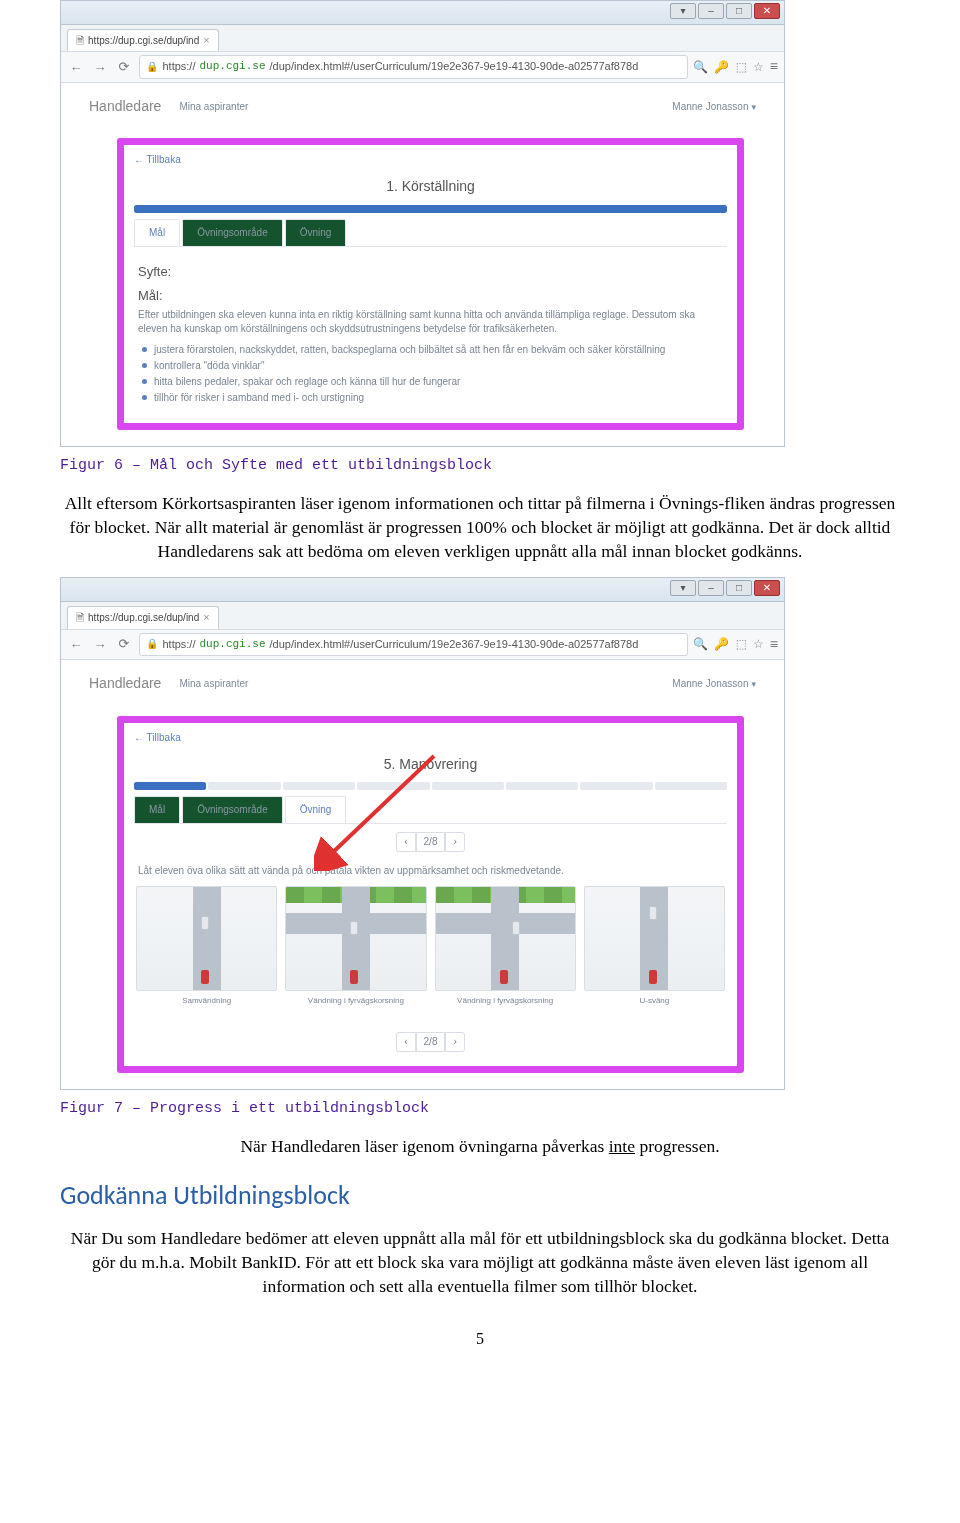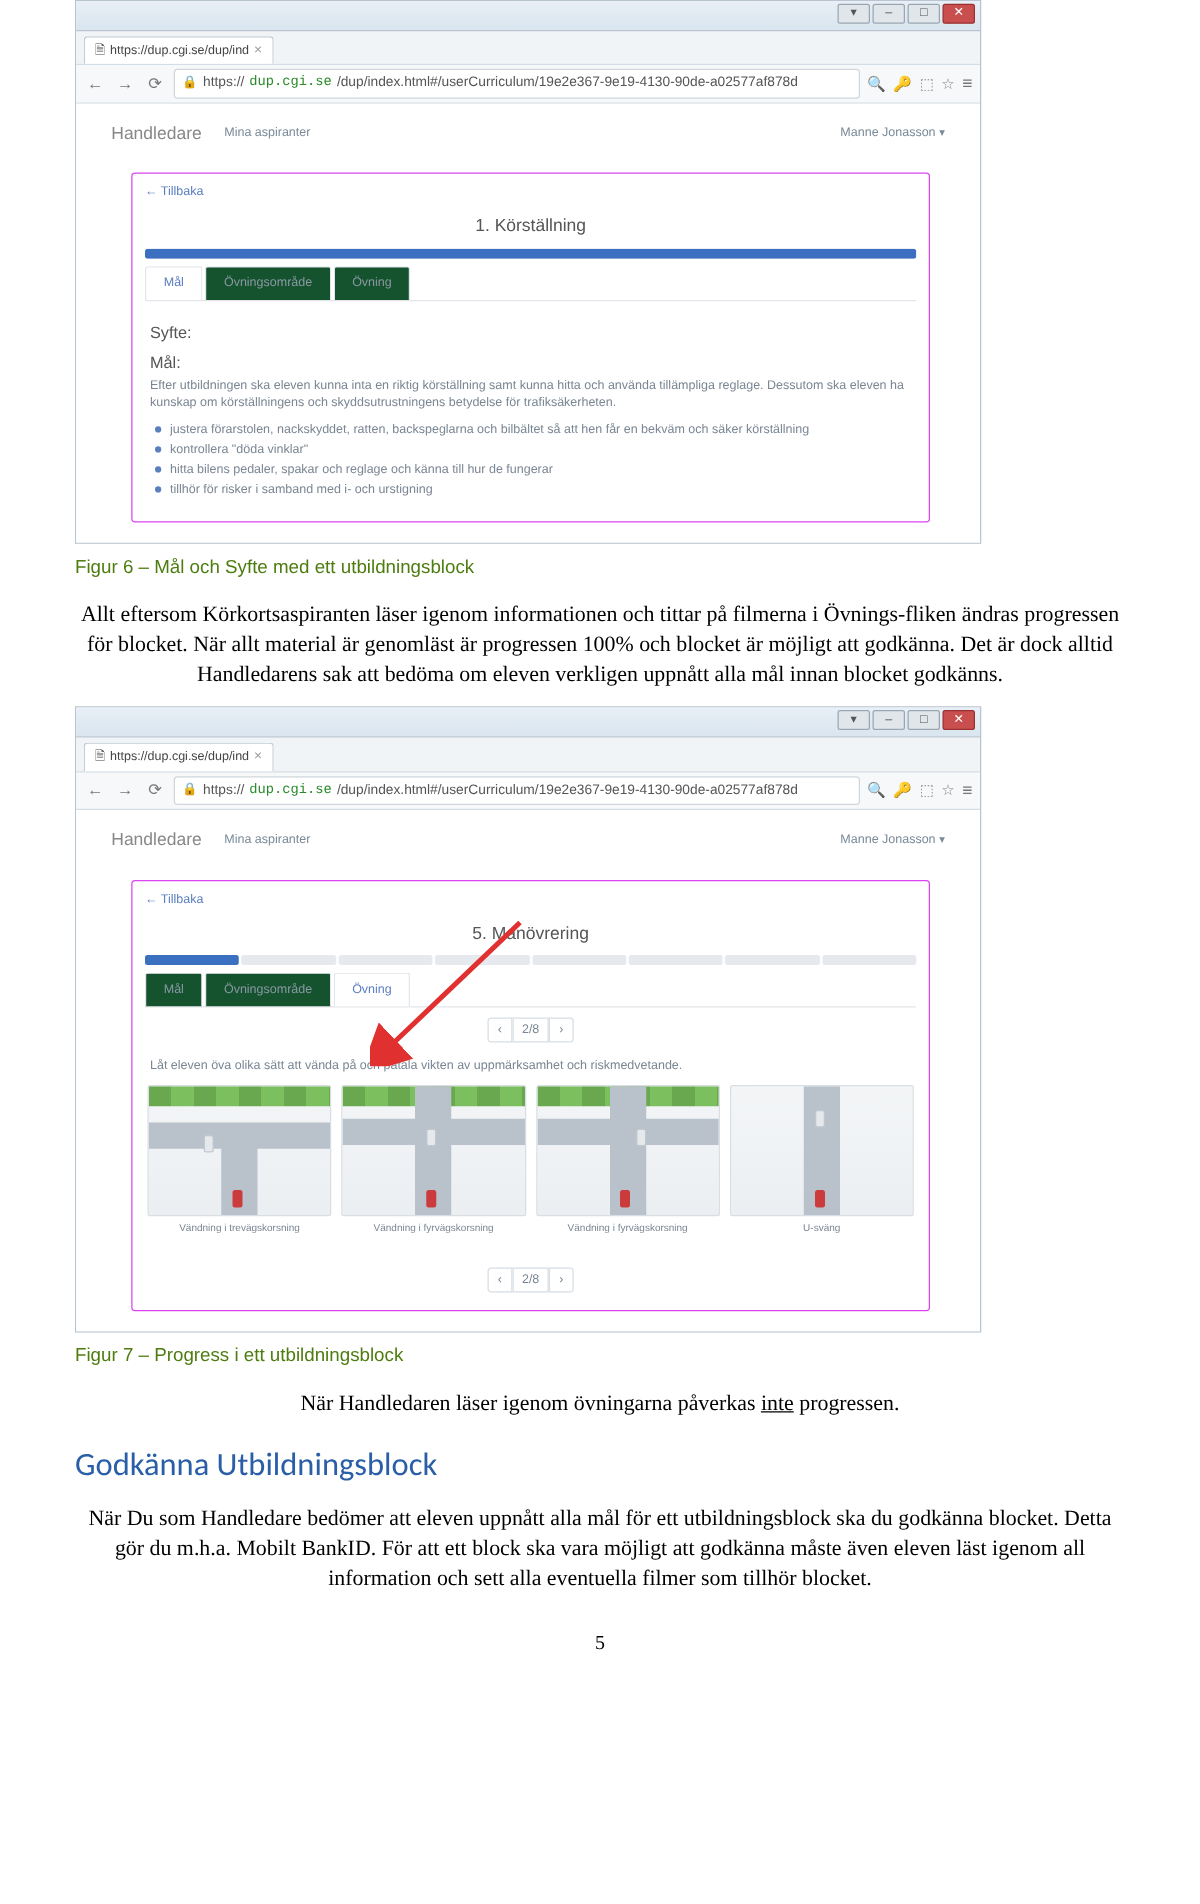--- a/index.html
+++ b/index.html
@@ -111,22 +111,22 @@
     padding: 6px 28px;
     font-size: 12px;
     color: #666;
   }
   .page-header .left { display: flex; gap: 18px; align-items: center; }
   .page-header .brand { color: #888; font-size: 14px; }
   .page-header .sublink { color: #7a8a99; font-size: 10px; }
   .user-menu { color: #7a8a99; font-size: 10px; }
   .user-menu::after { content: "▾"; margin-left: 3px; font-size: 9px; }
   .content-card {
-    margin: 16px 40px 0 44px;
-    border: 1px solid #d946ef;
+    margin: 16px 40px 0 56px;
+    border: 7px solid #d946ef;
     border-radius: 3px;
     background: #fff;
   }
   .back-link {
     display: inline-block;
     color: #5a7fbf;
     font-size: 10px;
     margin: 8px 10px 4px 10px;
   }
   .back-link::before { content: "← "; }
@@ -223,22 +223,22 @@
   .car { position:absolute; width:8px; height:14px; background:#cc3b3b; border-radius:2px; left:46%; bottom:6px; }
   .car.white { background:#e6e9ec; border:1px solid #bfc7cf; }
   .arrow-red {
     position: absolute;
     left: 190px; top: 28px;
     width: 130px; height: 120px;
     pointer-events: none;
   }
   
   .fig-cap {
-    color: #4d7c0f;
-    font-family: Liberation Sans, sans-serif;
+    color: #4c1d95;
+    font-family: Liberation Mono, monospace;
     font-size: 15px;
     margin: 4px 0 16px 0;
   }
   
   .para {
     font-family: "Times New Roman", serif;
     font-size: 17.5px;
     margin: 0 0 14px 0;
     text-align: center;
     line-height: 1.35;
@@ -393,28 +393,27 @@
         <div class="t">Övningsområde</div>
         <div class="t active">Övning</div>
       </div>
       <div class="pager">
         <span>‹</span>
         <span>2/8</span>
         <span>›</span>
       </div>
       <div class="instruct">Låt eleven öva olika sätt att vända på och påtala vikten av uppmärksamhet och riskmedvetande.</div>
       <div class="scenarios">
-        <div class="scenario sc2">
+        <div class="scenario sc1">
           <div class="img">
-              <div class="grass"></div>
               <div class="road"></div>
               <div class="car"></div>
-              <div class="car white" style="bottom:50px;left:30%;"></div>
+              <div class="car white" style="bottom:60px;"></div>
             </div>
-          <div>Vändning i trevägskorsning</div>
+          <div>Samvändning</div>
         </div>
         <div class="scenario sc3">
           <div class="img">
               <div class="grass"></div>
               <div class="road"></div>
               <div class="car"></div>
               <div class="car white" style="bottom:55px;"></div>
             </div>
           <div>Vändning i fyrvägskorsning</div>
         </div>

